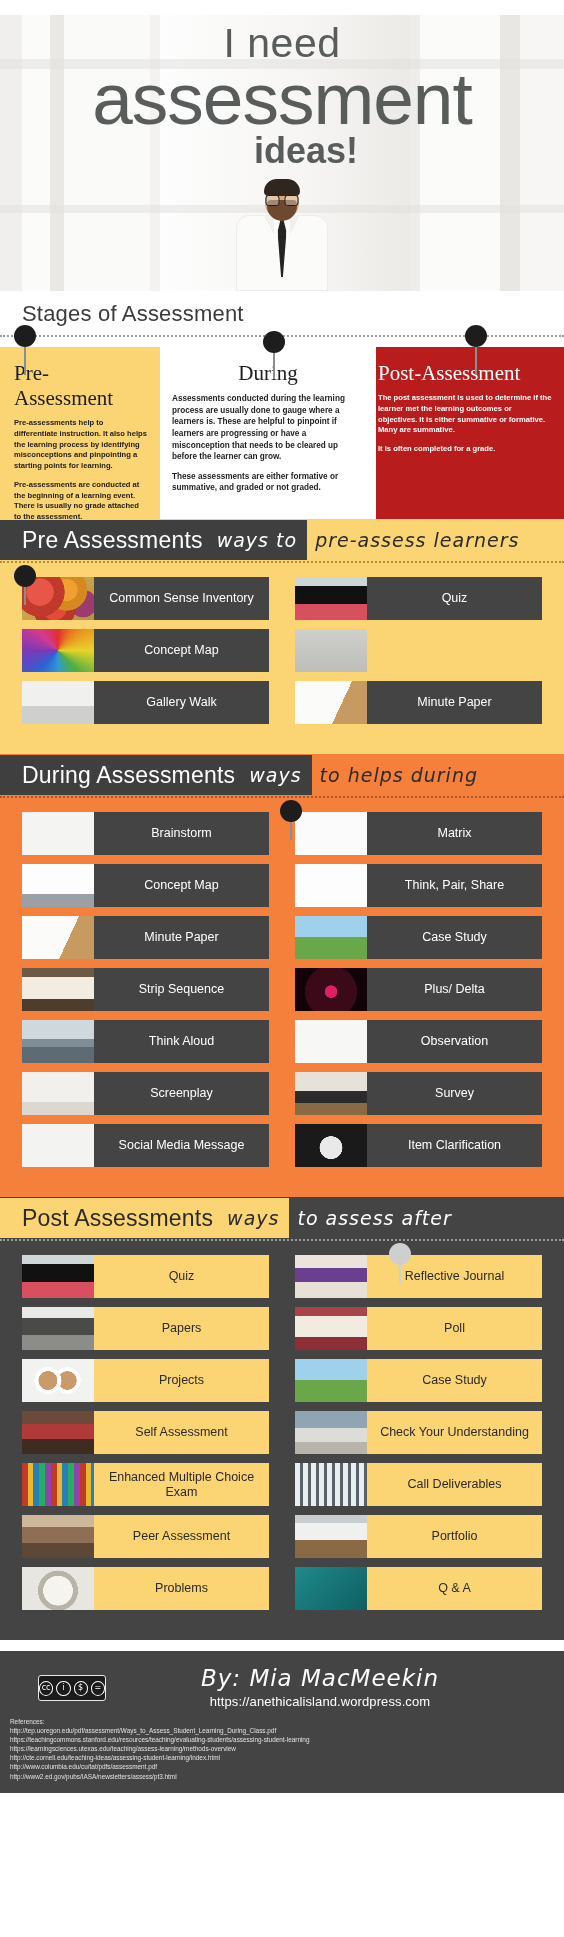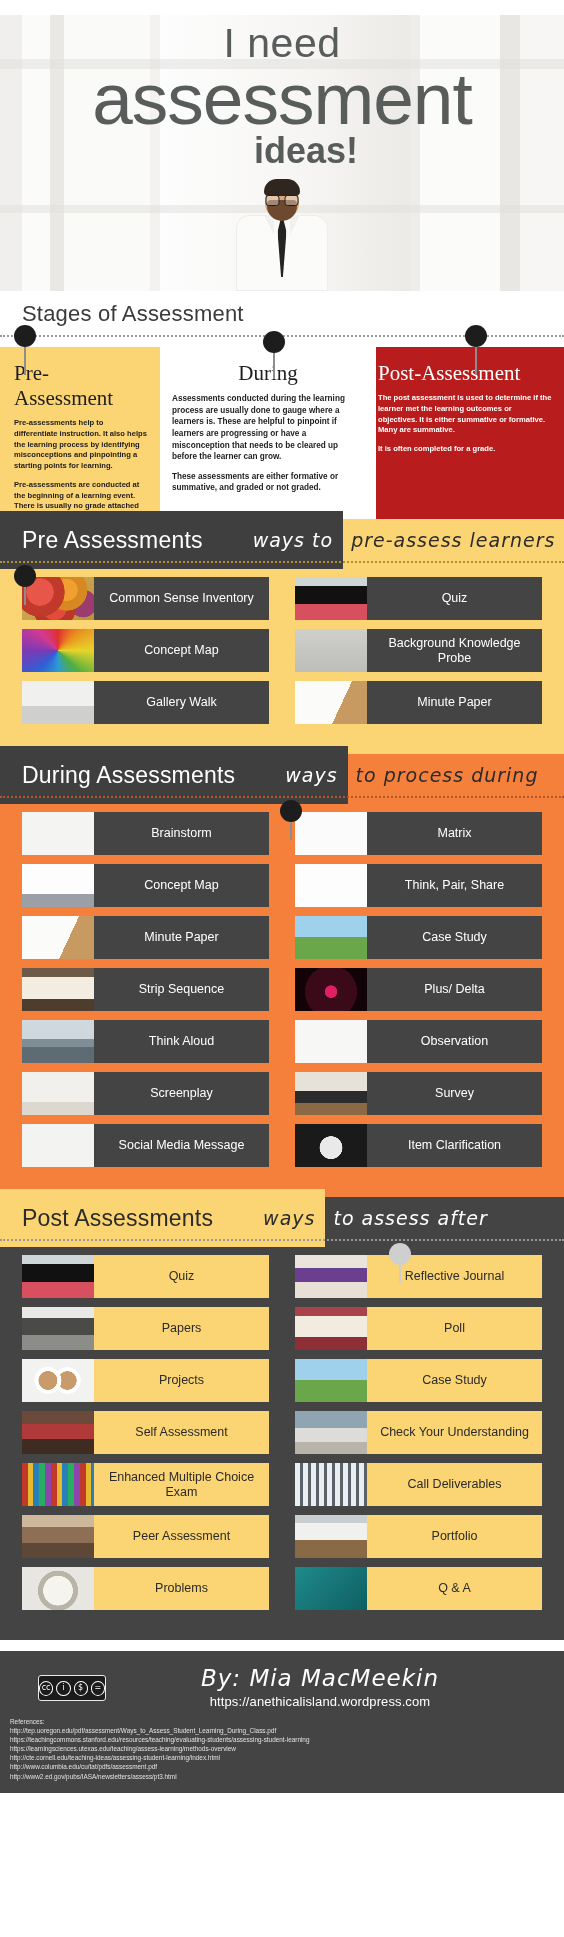--- a/index.html
+++ b/index.html
@@ -149,23 +149,22 @@
   .sec-pre{background:#fbd474;padding-bottom:14px;}
   .sec-during{background:#f4803c;padding-bottom:14px;}
   .sec-post{background:#444444;padding-bottom:14px;}
 
   .banner{
     position:relative;
     display:flex;align-items:center;
     height:42px;
   }
   .banner .plate{
-    display:flex;align-items:center;height:58px;padding:0 10px 0 22px;
+    display:flex;align-items:center;height:40px;padding:0 10px 0 22px;
     box-sizing:border-box;
-    gap:36px;
   }
   .sec-pre .plate,.sec-during .plate{background:#3f3f3f;}
   .sec-post .plate{background:#fbd474;}
   .banner .big{
     font-size:23px;font-weight:400;letter-spacing:.2px;white-space:nowrap;
   }
   .sec-pre .big,.sec-during .big{color:#ffffff;}
   .sec-post .big{color:#2b2b2b;}
   .banner .script{
     font-family:"DejaVu Sans", sans-serif;
@@ -322,40 +321,39 @@
       <div class="item dark">
         <div class="thumb" style="background:linear-gradient(180deg,#cfd6d8 0 20%,#111 20% 62%,#d8505f 62% 100%)"></div>
         <div class="lbl">Quiz</div>
       </div>
       <div class="item dark">
         <div class="thumb" style="background:conic-gradient(#e03030,#e98a1f,#e8d32a,#4fae42,#2f9bd4,#2f5fd4,#7d39b5,#d43a8f,#e03030)"></div>
         <div class="lbl">Concept Map</div>
       </div>
       <div class="item dark">
         <div class="thumb" style="background:linear-gradient(180deg,#cfd0cc,#bdbeb9),repeating-linear-gradient(90deg,#6d6f6b 0 8px,transparent 8px 24px)"></div>
-        <div class="lbl">Background Knowledge Probe</div>
       </div>
       <div class="item dark">
         <div class="thumb" style="background:linear-gradient(180deg,#f0f0ee 0 58%,#cfcfcd 58% 100%),repeating-linear-gradient(90deg,transparent 0 10px,#3a3a3a 10px 16px,transparent 16px 30px)"></div>
         <div class="lbl">Gallery Walk</div>
       </div>
       <div class="item dark">
         <div class="thumb" style="background:linear-gradient(115deg,#fbfbf9 0 62%,#c79a62 62% 100%)"></div>
         <div class="lbl">Minute Paper</div>
       </div>
     </div>
   </div>
 
   <div class="sec sec-during">
     <div class="banner">
       <div class="plate">
         <span class="big">During Assessments</span>
         <span class="script script-in">ways</span>
       </div>
-      <span class="script script-out">to process during</span>
+      <span class="script script-out">to helps during</span>
     </div>
     <div class="sec-dots dotted-line"></div>
     <div class="node" style="left:280px;top:46px;"></div>
     <div class="node-stem" style="left:290px;top:64px;height:22px;"></div>
     <div class="grid">
       <div class="item dark">
         <div class="thumb" style="background:#f4f4f2"></div>
         <div class="lbl">Brainstorm</div>
       </div>
       <div class="item dark">

